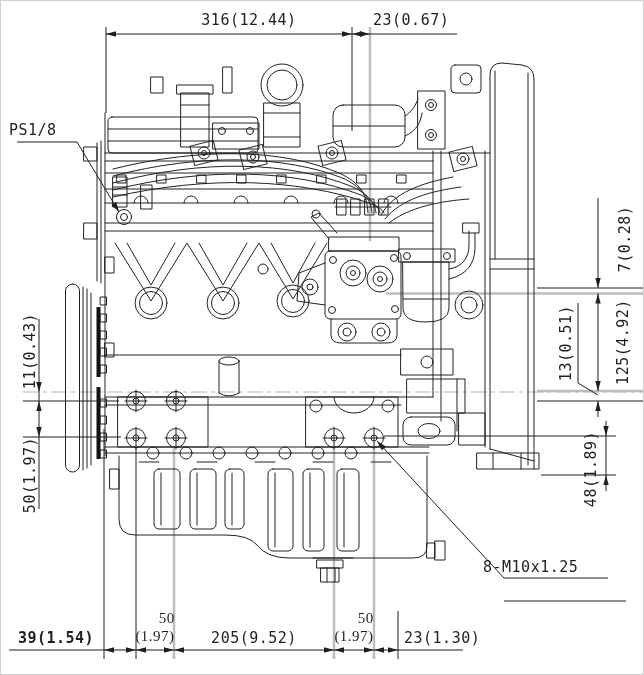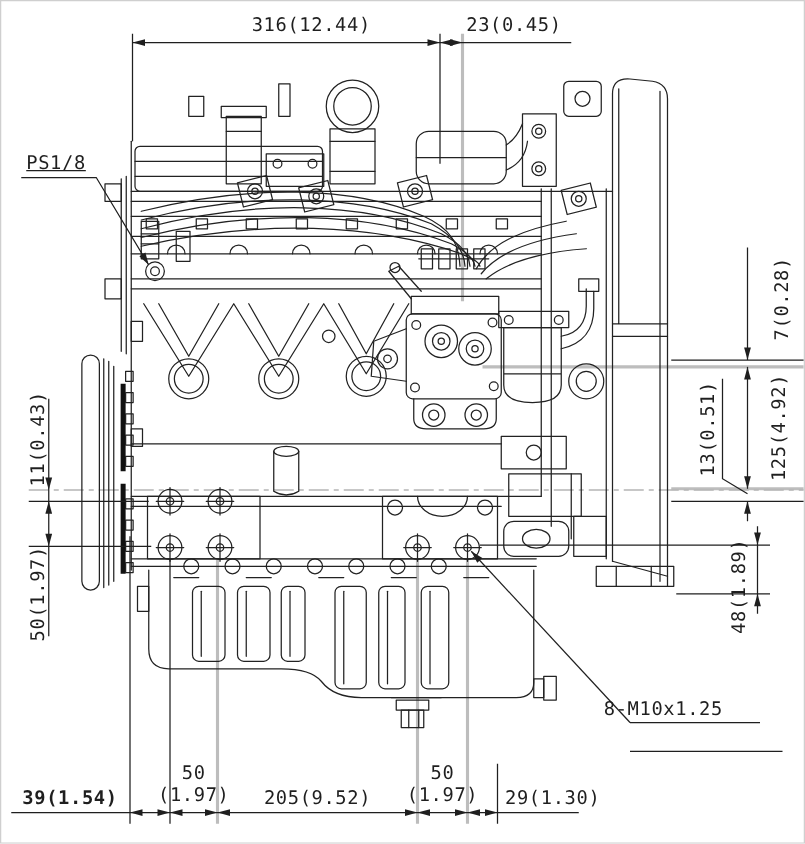--- a/index.html
+++ b/index.html
@@ -4,21 +4,21 @@
 <style>
   html,body{margin:0;padding:0;background:#fff;}
   .canvas{position:relative;width:644px;height:675px;background:#fff;overflow:hidden;
           border:1px solid #cfcfcf;box-sizing:border-box;
           font-family:"DejaVu Sans Mono","Liberation Mono",monospace;}
   svg{position:absolute;left:0;top:0;}
   .t{position:absolute;white-space:nowrap;font-size:15px;letter-spacing:.5px;color:#1f1f1f;
      line-height:18px;}
   .ctr{transform:translateX(-50%);}
   .rot{transform:translate(-50%,-50%) rotate(-90deg);}
-  .stack{text-align:center;transform:translateX(-50%);}
+  .stack{text-align:right;transform:translateX(-50%);font-family:Liberation Serif, serif;}
 </style>
 </head>
 <body>
 
 <div class="canvas">
 
 <svg width="644" height="675" viewBox="0 0 644 675">
 
   <g stroke="#bdbdbd" stroke-width="2.5" fill="none">
     <path d="M369,26 V240"></path>
@@ -280,38 +280,38 @@
     <polygon points="597,390 594.3,380 599.7,380"></polygon>
     <polygon points="597,400 594.3,410 599.7,410"></polygon>
     <polygon points="605,435 602.3,425 607.7,425"></polygon>
     <polygon points="605,474 602.3,484 607.7,484"></polygon>
     <polygon points="118,211 110.5,203.9 115.3,201"></polygon>
     <polygon points="376,440 380.8,449.2 384.9,445.4"></polygon>
   </g>
 </svg>
 
 <div class="t ctr" style="left:248px;top:10px;">316(12.44)</div>
-<div class="t" style="left:372px;top:10px;">23(0.45)</div>
-<div class="t" style="left:20px;top:120px;text-decoration:underline;">PS1/8</div>
+<div class="t" style="left:372px;top:10px;">23(0.67)</div>
+<div class="t" style="left:8px;top:120px;">PS1/8</div>
 
 <div class="t rot" style="left:29px;top:350px;">11(0.43)</div>
 <div class="t rot" style="left:29px;top:474px;">50(1.97)</div>
 
 <div class="t rot" style="left:624px;top:238px;">7(0.28)</div>
 <div class="t rot" style="left:622px;top:341px;">125(4.92)</div>
 <div class="t rot" style="left:565px;top:342px;">13(0.51)</div>
 <div class="t rot" style="left:590px;top:468px;">48(1.89)</div>
 
 <div class="t ctr" style="left:55px;top:628px;font-weight:bold;">39(1.54)</div>
 <div class="t stack" style="left:154px;top:608px;">
   <div>50</div>
   <div>(1.97)</div>
 </div>
 <div class="t ctr" style="left:253px;top:628px;">205(9.52)</div>
 <div class="t stack" style="left:353px;top:608px;">
   <div>50</div>
   <div>(1.97)</div>
 </div>
-<div class="t" style="left:403px;top:628px;">29(1.30)</div>
+<div class="t" style="left:403px;top:628px;">23(1.30)</div>
 
 <div class="t" style="left:482px;top:557px;">8-M10x1.25</div>
 
 </div>
 
 </body></html>

